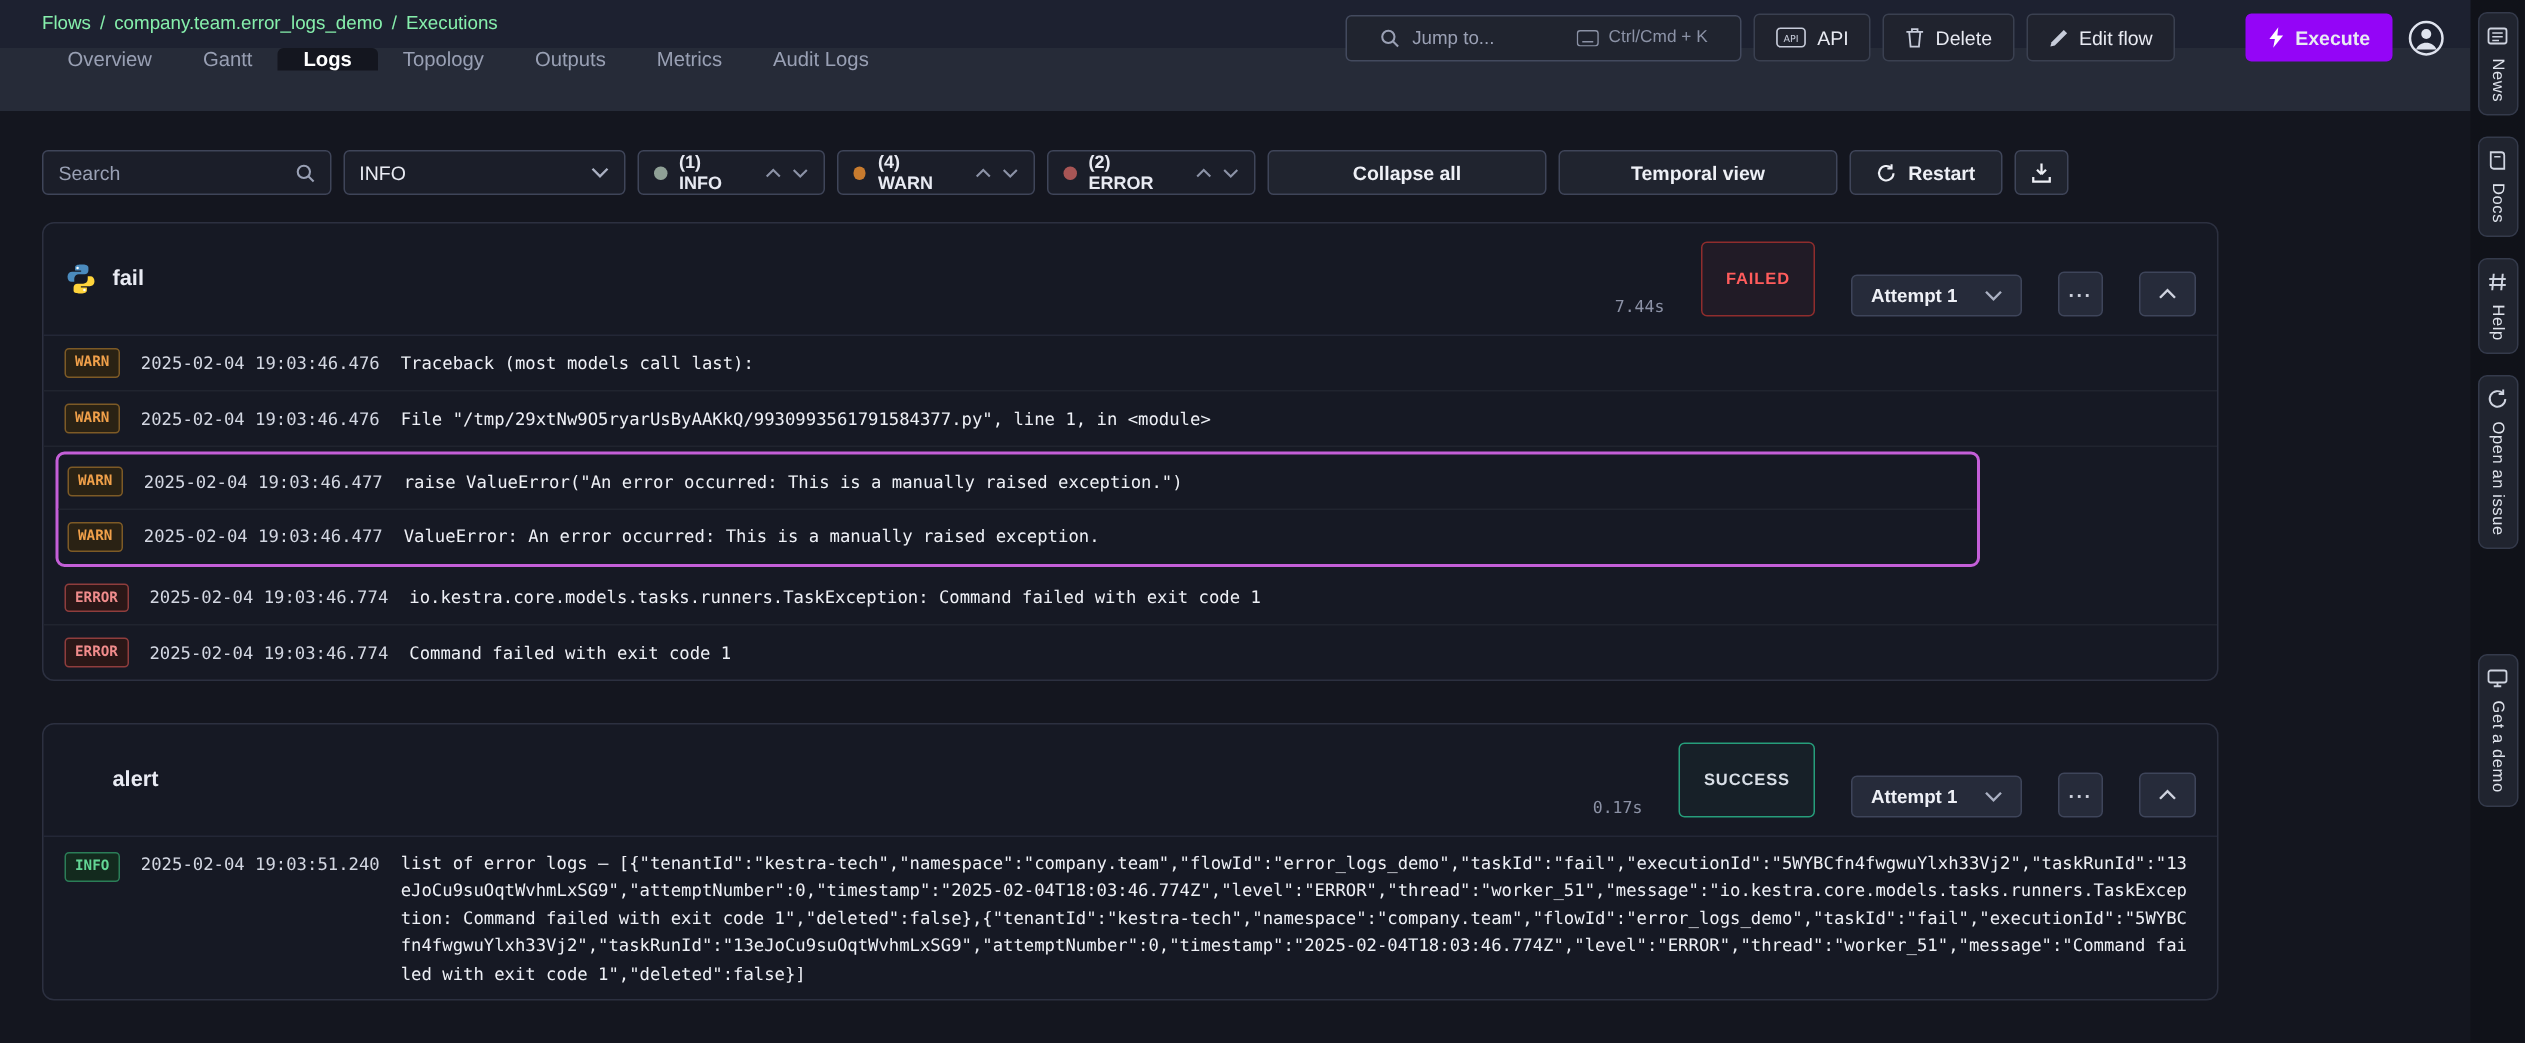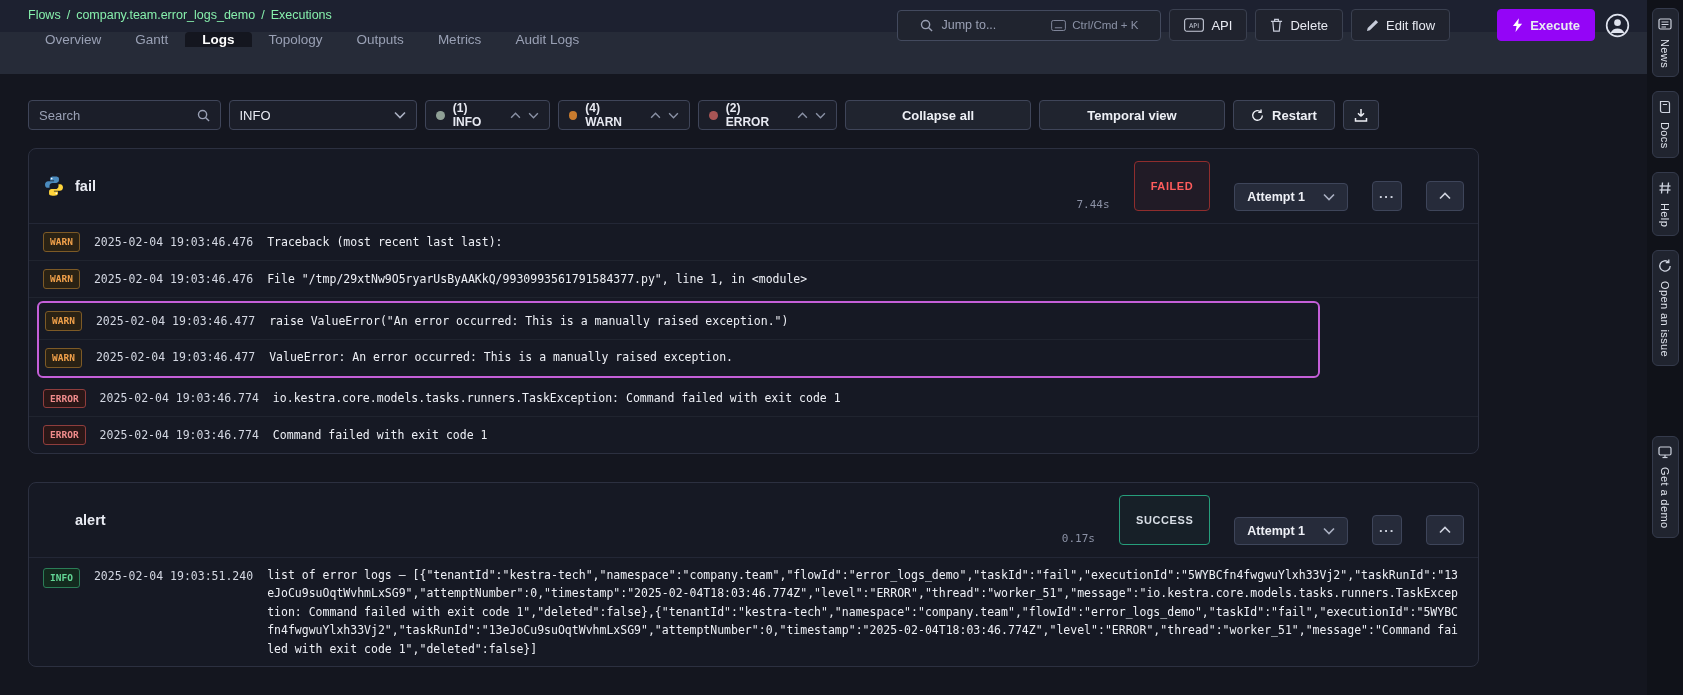--- a/index.html
+++ b/index.html
@@ -304,21 +304,21 @@
                   </svg>
                 </span>
             </div>
           </div>
         </div>
 
         <div class="log-list">
           <div class="log-row">
             <span class="lvl lvl-warn">WARN</span>
             <span class="ts">2025-02-04 19:03:46.476</span>
-            <span class="msg">Traceback (most recent last last):</span>
+            <span class="msg">Traceback (most models call last):</span>
           </div>
           <div class="log-row">
             <span class="lvl lvl-warn">WARN</span>
             <span class="ts">2025-02-04 19:03:46.476</span>
             <span class="msg">File "/tmp/29xtNw9O5ryarUsByAAKkQ/9930993561791584377.py", line 1, in &lt;module&gt;</span>
           </div>
 
           <div class="hl-wrap">
             <div class="log-row">
               <span class="lvl lvl-warn">WARN</span>

